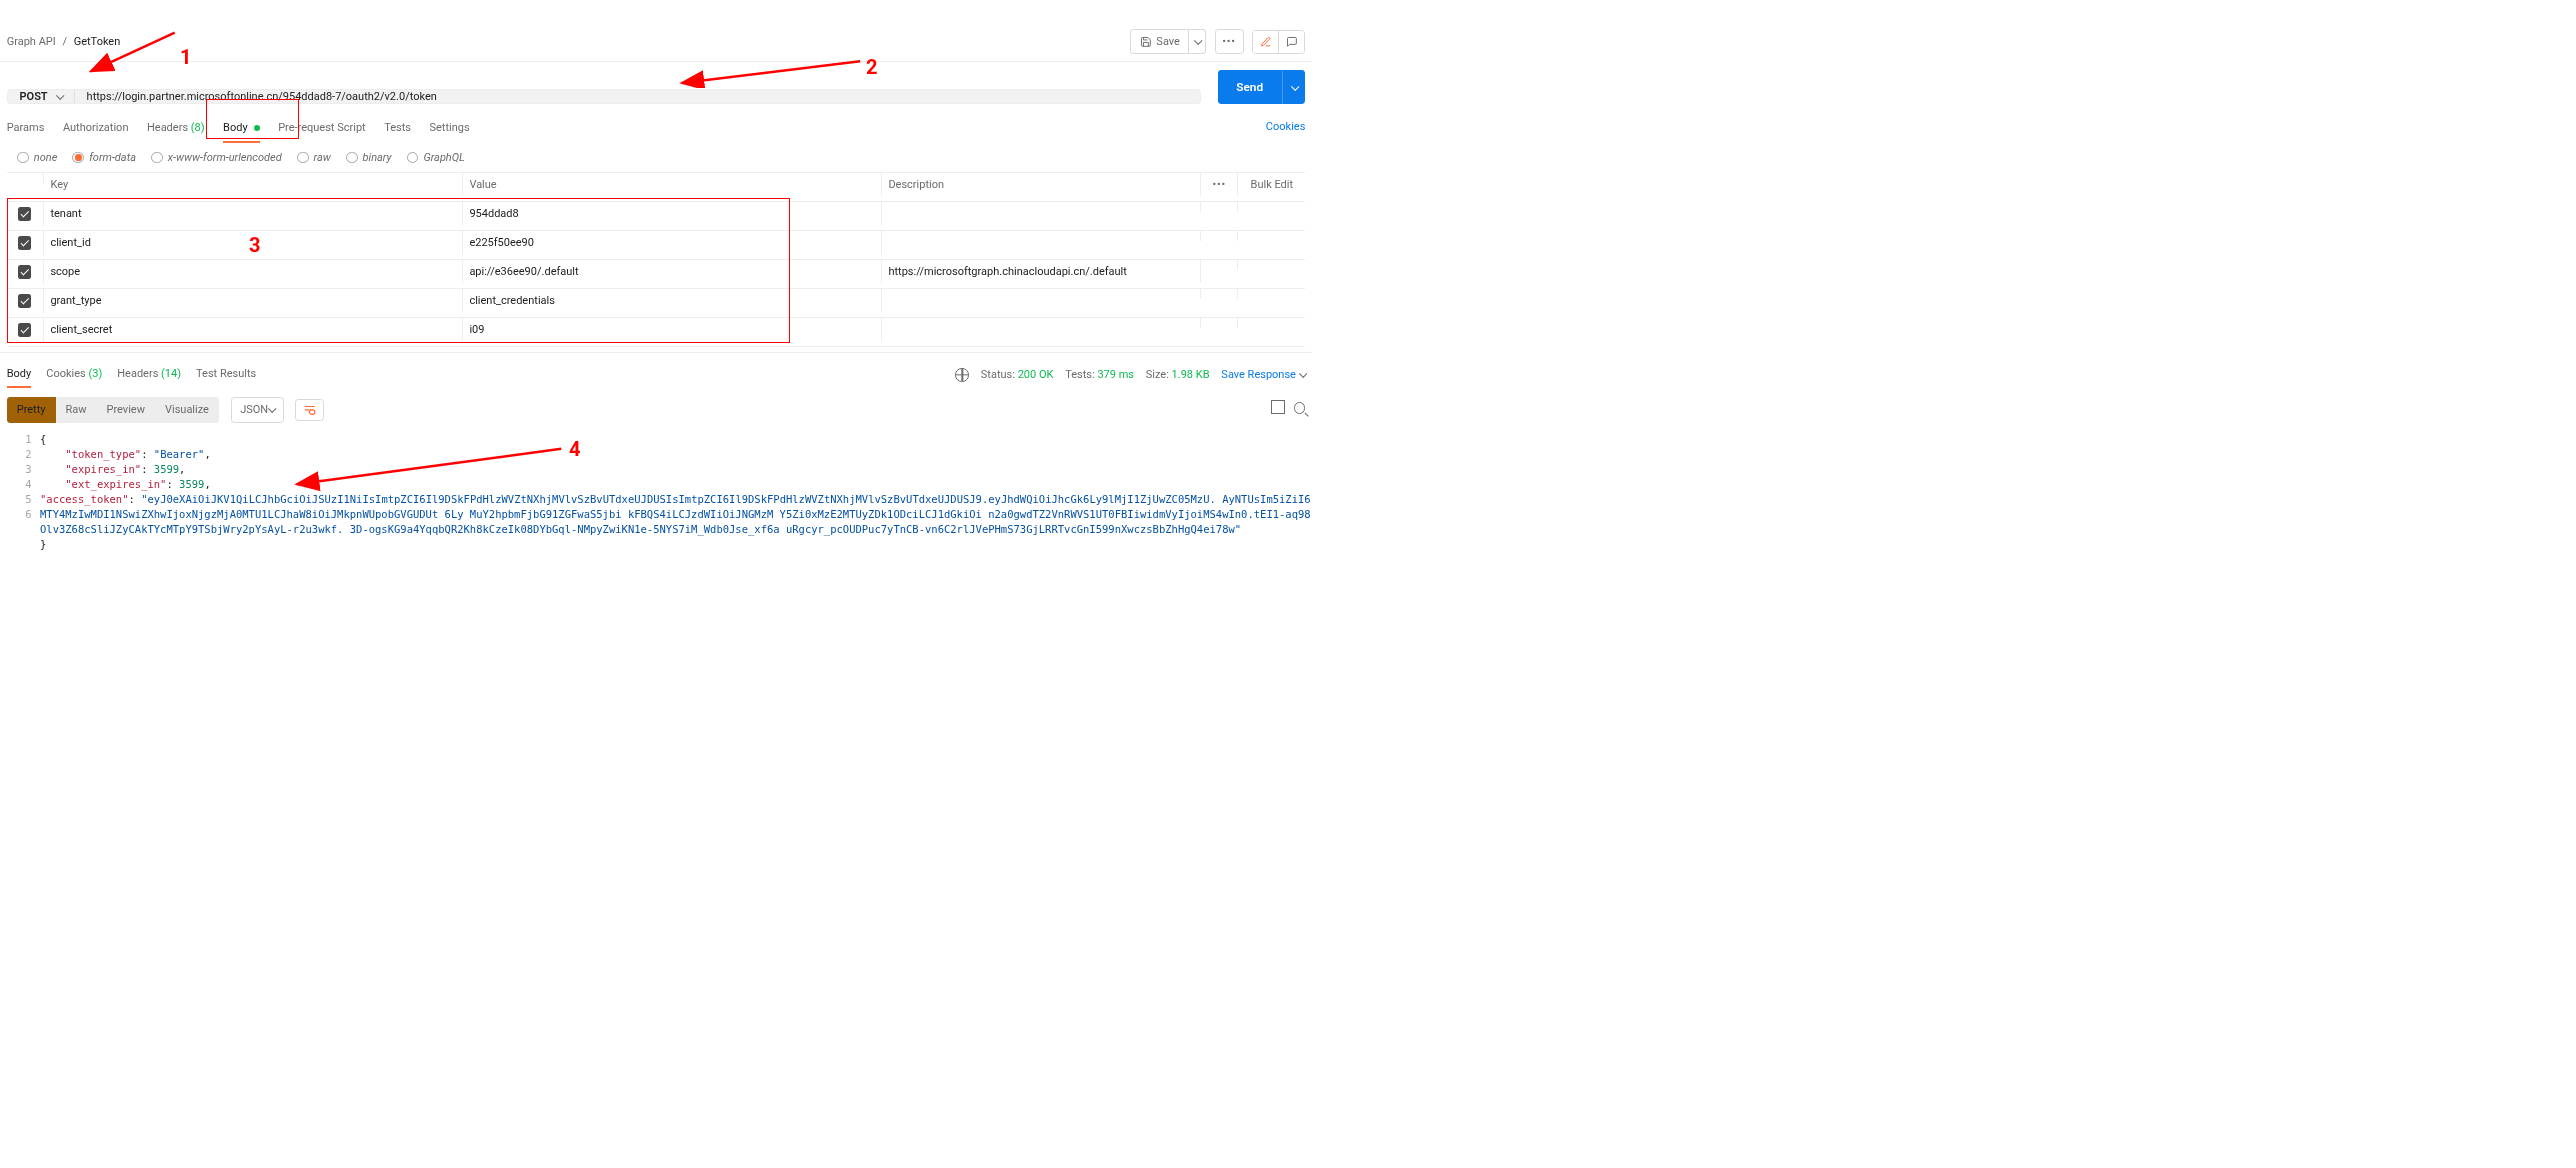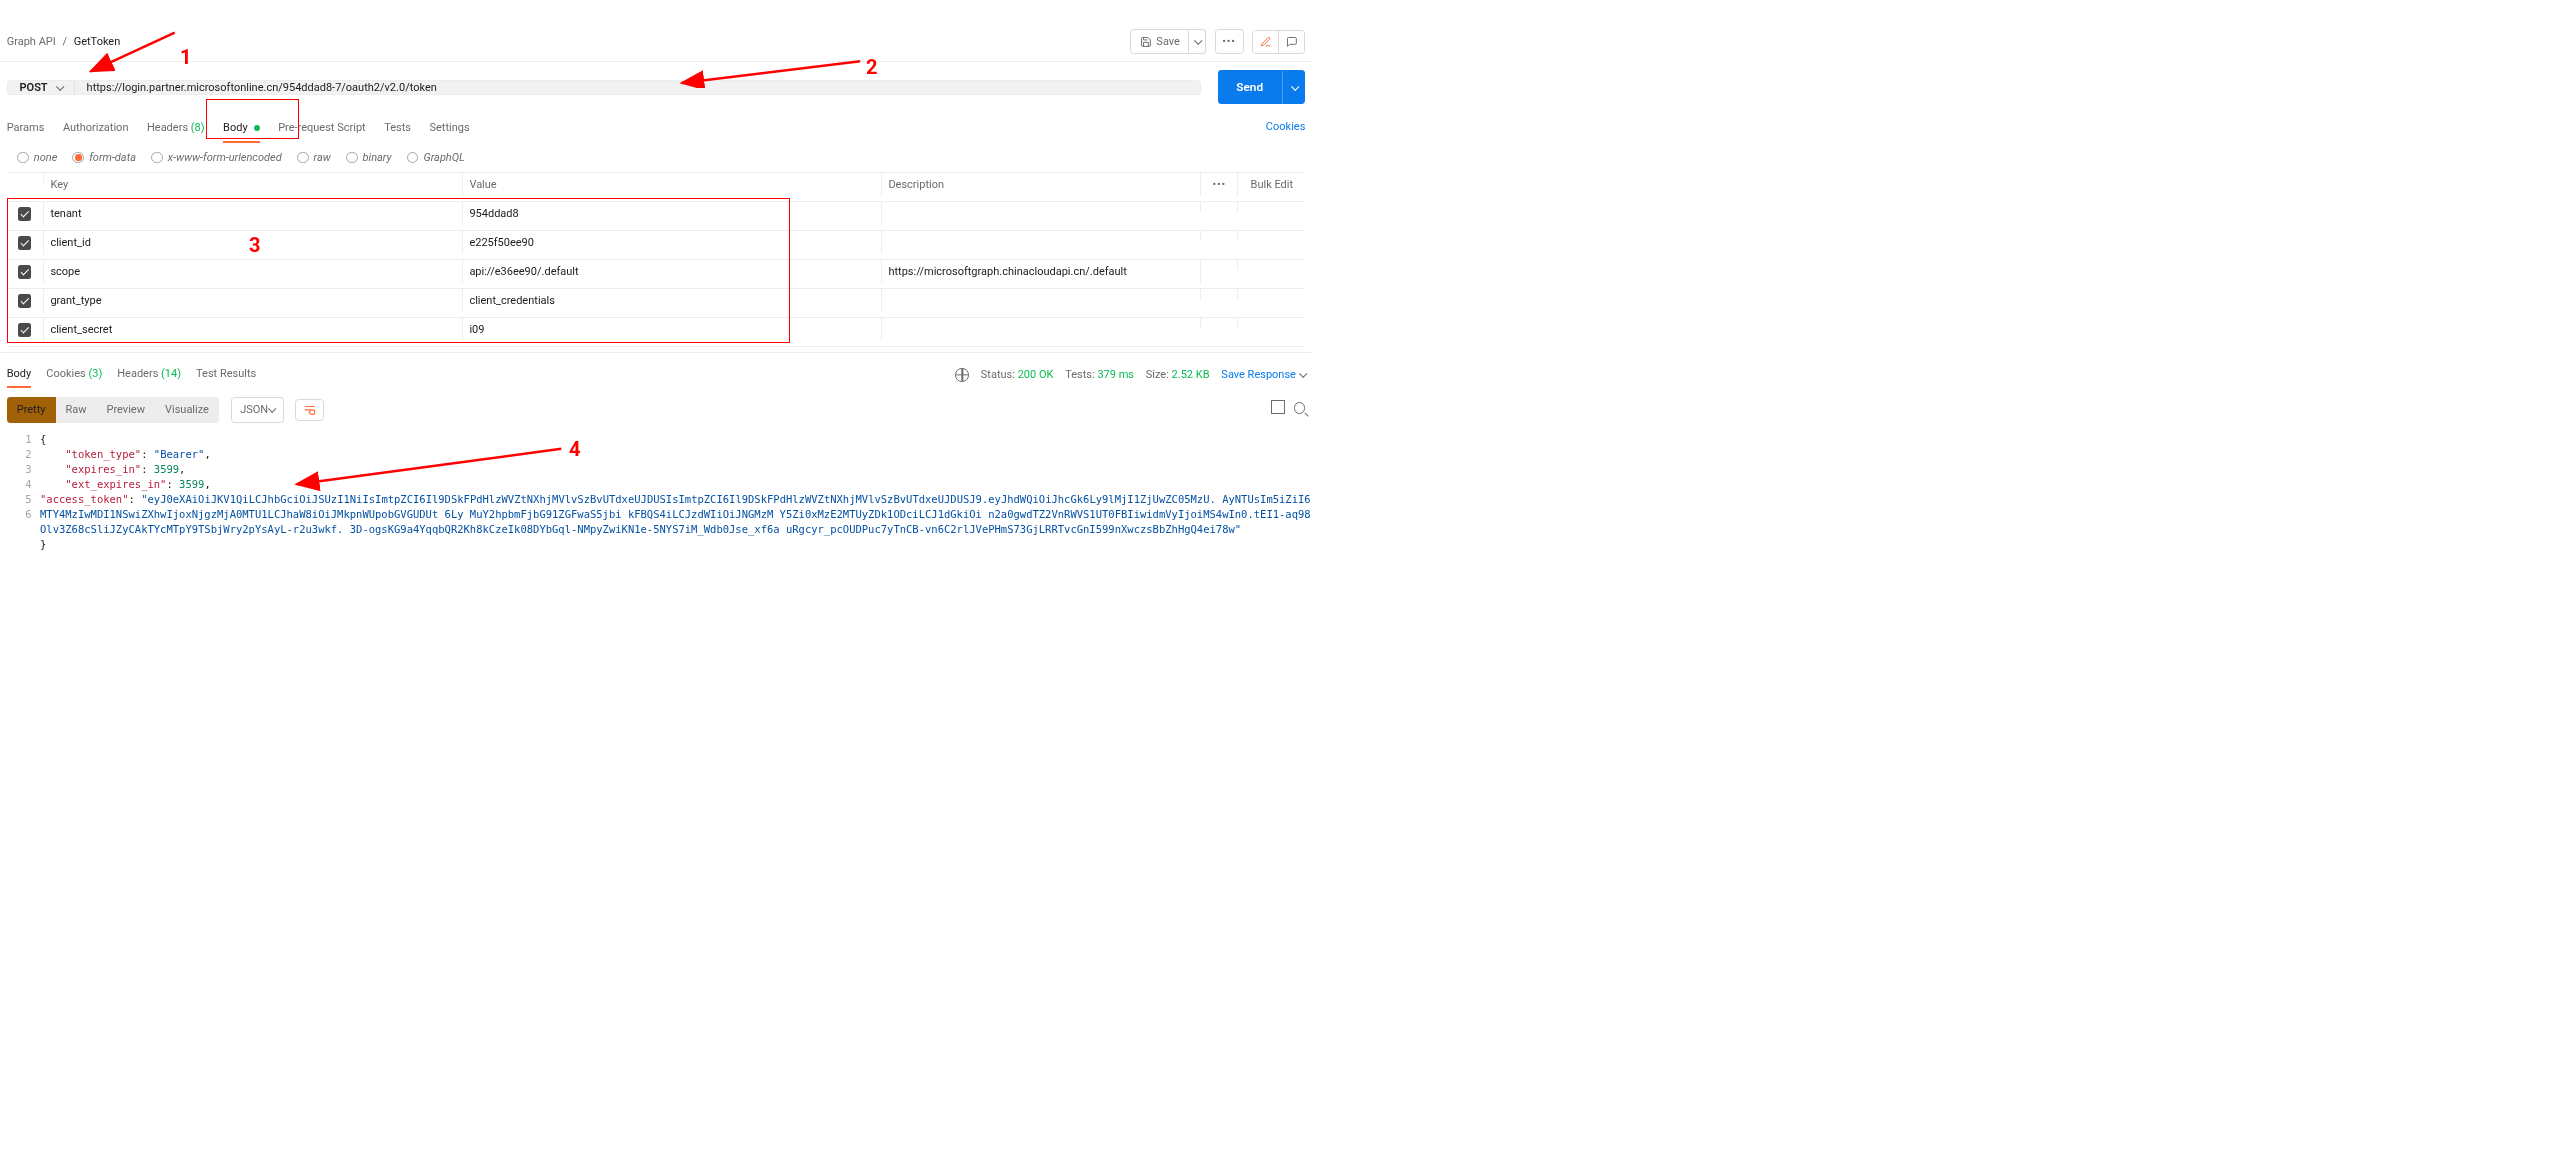--- a/index.html
+++ b/index.html
@@ -14,21 +14,21 @@
 .btn { border: 0.8px solid #d9d9d9; background: #fff; border-radius: 3.4px; padding: 5px 8.4px; display: inline-flex; align-items: center; gap: 5px; font-size: 11px; cursor: pointer; color: #6b6b6b; }
 .btn.icon-only { padding: 5px 6.7px; }
 .btn-split { display: inline-flex; }
 .btn-split .btn { border-radius: 3.4px 0 0 3.4px; }
 .btn-split .caret { border: 0.8px solid #d9d9d9; border-left: none; border-radius: 0 3.4px 3.4px 0; padding: 5px 5px; display: inline-flex; align-items: center; cursor: pointer; }
 .grp { display:inline-flex; border:0.8px solid #d9d9d9; border-radius:3.4px; overflow:hidden; }
 .grp .btn { border:none; border-radius:0; }
 .grp .btn + .btn { border-left:0.8px solid #d9d9d9; }
 
 
-.req-bar { display: flex; gap: 17px; padding: 8.4px 6.7px 5px 6.7px; align-items: center; }
+.req-bar { display: flex; gap: 17px; padding: 8.4px 6.7px 5px 6.7px; align-items: flex-end; }
 .method-url { flex: 1; display: flex; border: 0.8px solid #ededed; border-radius: 3.4px; background: #f2f2f2; overflow: hidden; }
 .method-sel { display: flex; align-items: center; gap: 8.4px; padding: 0 11.8px; font-weight: 600; color: #212121; border-right: 0.8px solid #e0e0e0; background:#f2f2f2; cursor: pointer; }
 .url-input { flex: 1; display: flex; align-items: center; padding: 0 11.8px; color: #212121; background:#f2f2f2; }
 .send-btn { display: inline-flex; align-items: center; background: #097bed; color: #fff; border-radius: 3.4px; overflow: hidden; }
 .send-btn .lbl { padding: 10px 18.5px; font-weight: 600; font-size: 11.8px; cursor: pointer; }
 .send-btn .caret { padding: 10px 8.4px; border-left: 0.8px solid rgba(255,255,255,.25); cursor: pointer; }
 
 
 .tabs { display: flex; justify-content: space-between; align-items: center; padding: 0 6.7px; }
 .tabs-left { display: flex; gap: 18.5px; padding-top: 6.7px; }
@@ -296,21 +296,21 @@
   <div class="resp-tabs-left">
     <div class="resp-tab active">Body</div>
     <div class="resp-tab"><span>Cookies</span> <span class="count-green">(3)</span></div>
     <div class="resp-tab"><span>Headers</span> <span class="count-green">(14)</span></div>
     <div class="resp-tab">Test Results</div>
   </div>
   <div class="resp-meta">
     <span class="globe"></span>
     <span><span>Status:</span> <span class="green">200 OK</span></span>
     <span><span>Tests:</span> <span class="green">379 ms</span></span>
-    <span><span>Size:</span> <span class="green">2.52 KB</span></span>
+    <span><span>Size:</span> <span class="green">1.98 KB</span></span>
     <span class="save-resp">
           <span>Save Response</span> 
           <span class="chev"></span>
         </span>
   </div>
 </div>
 
 <div class="viewer-bar">
   <div class="viewer-left">
     <div class="pill-seg">

